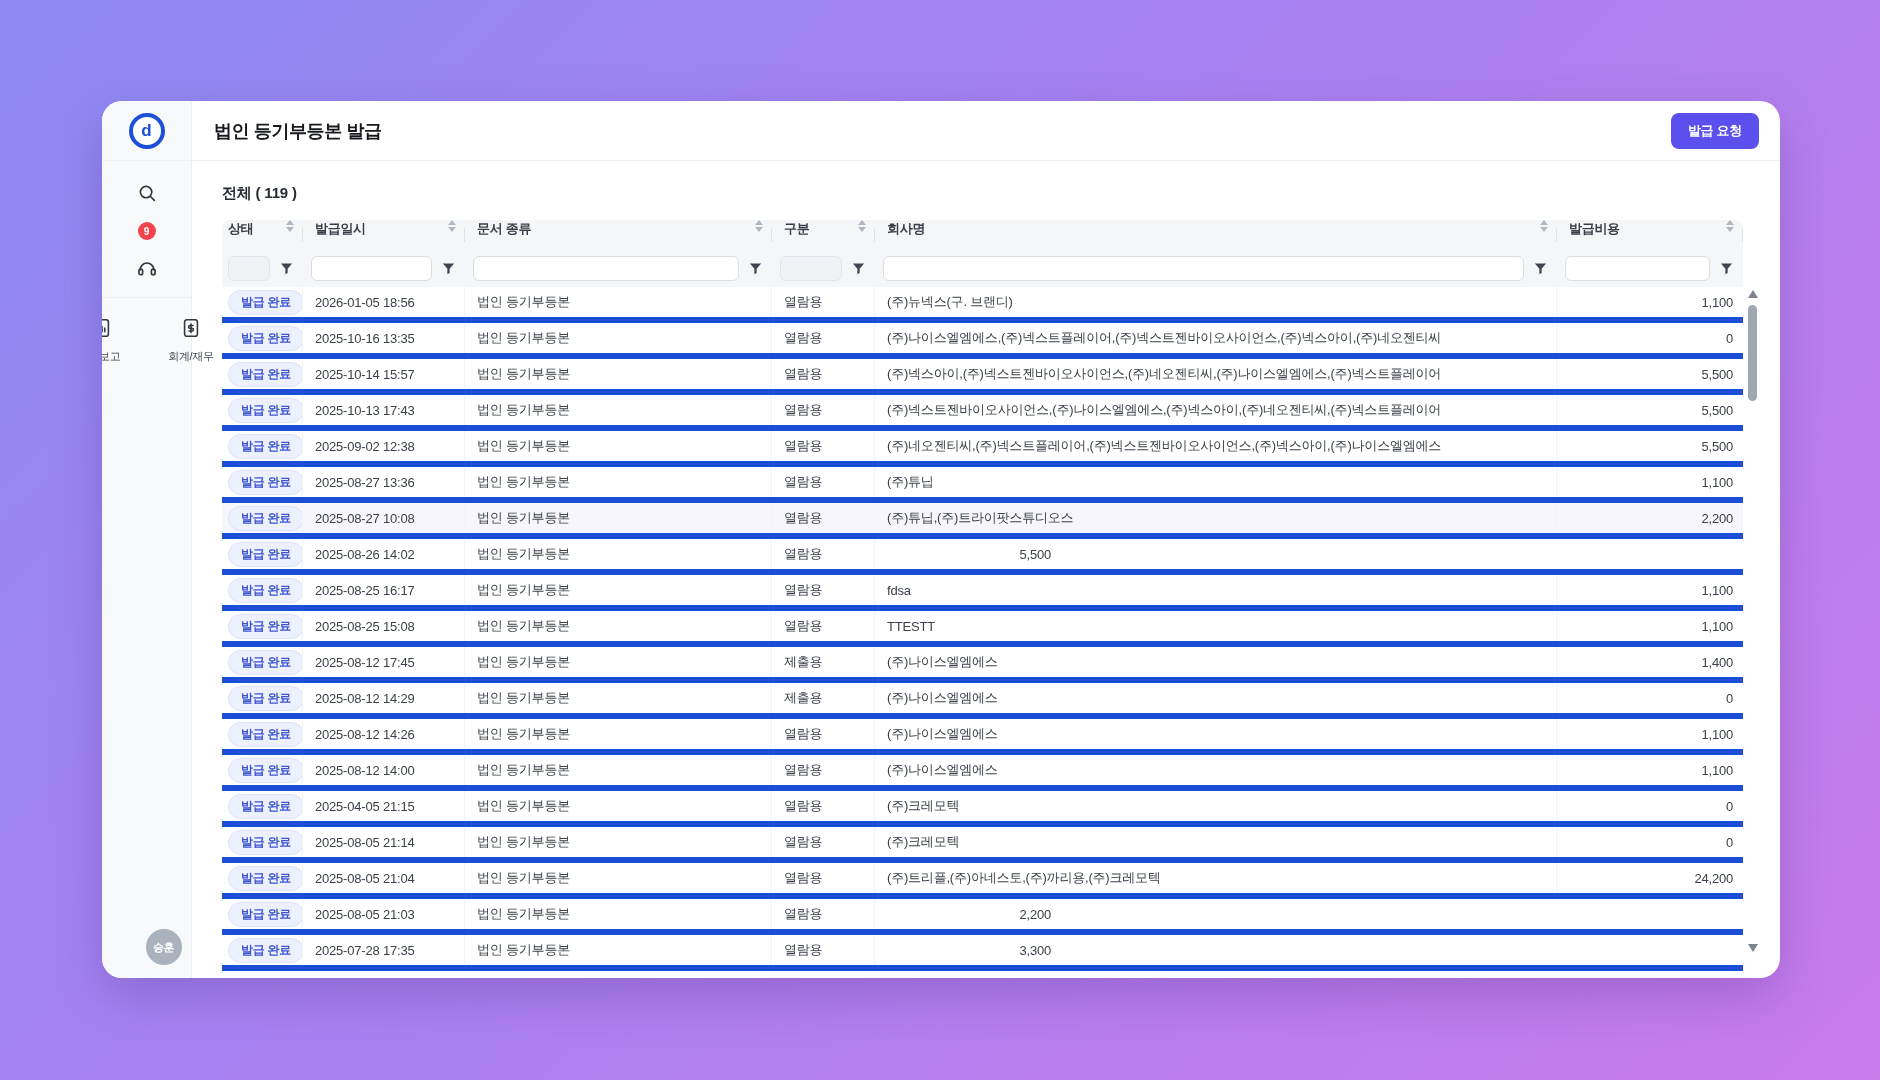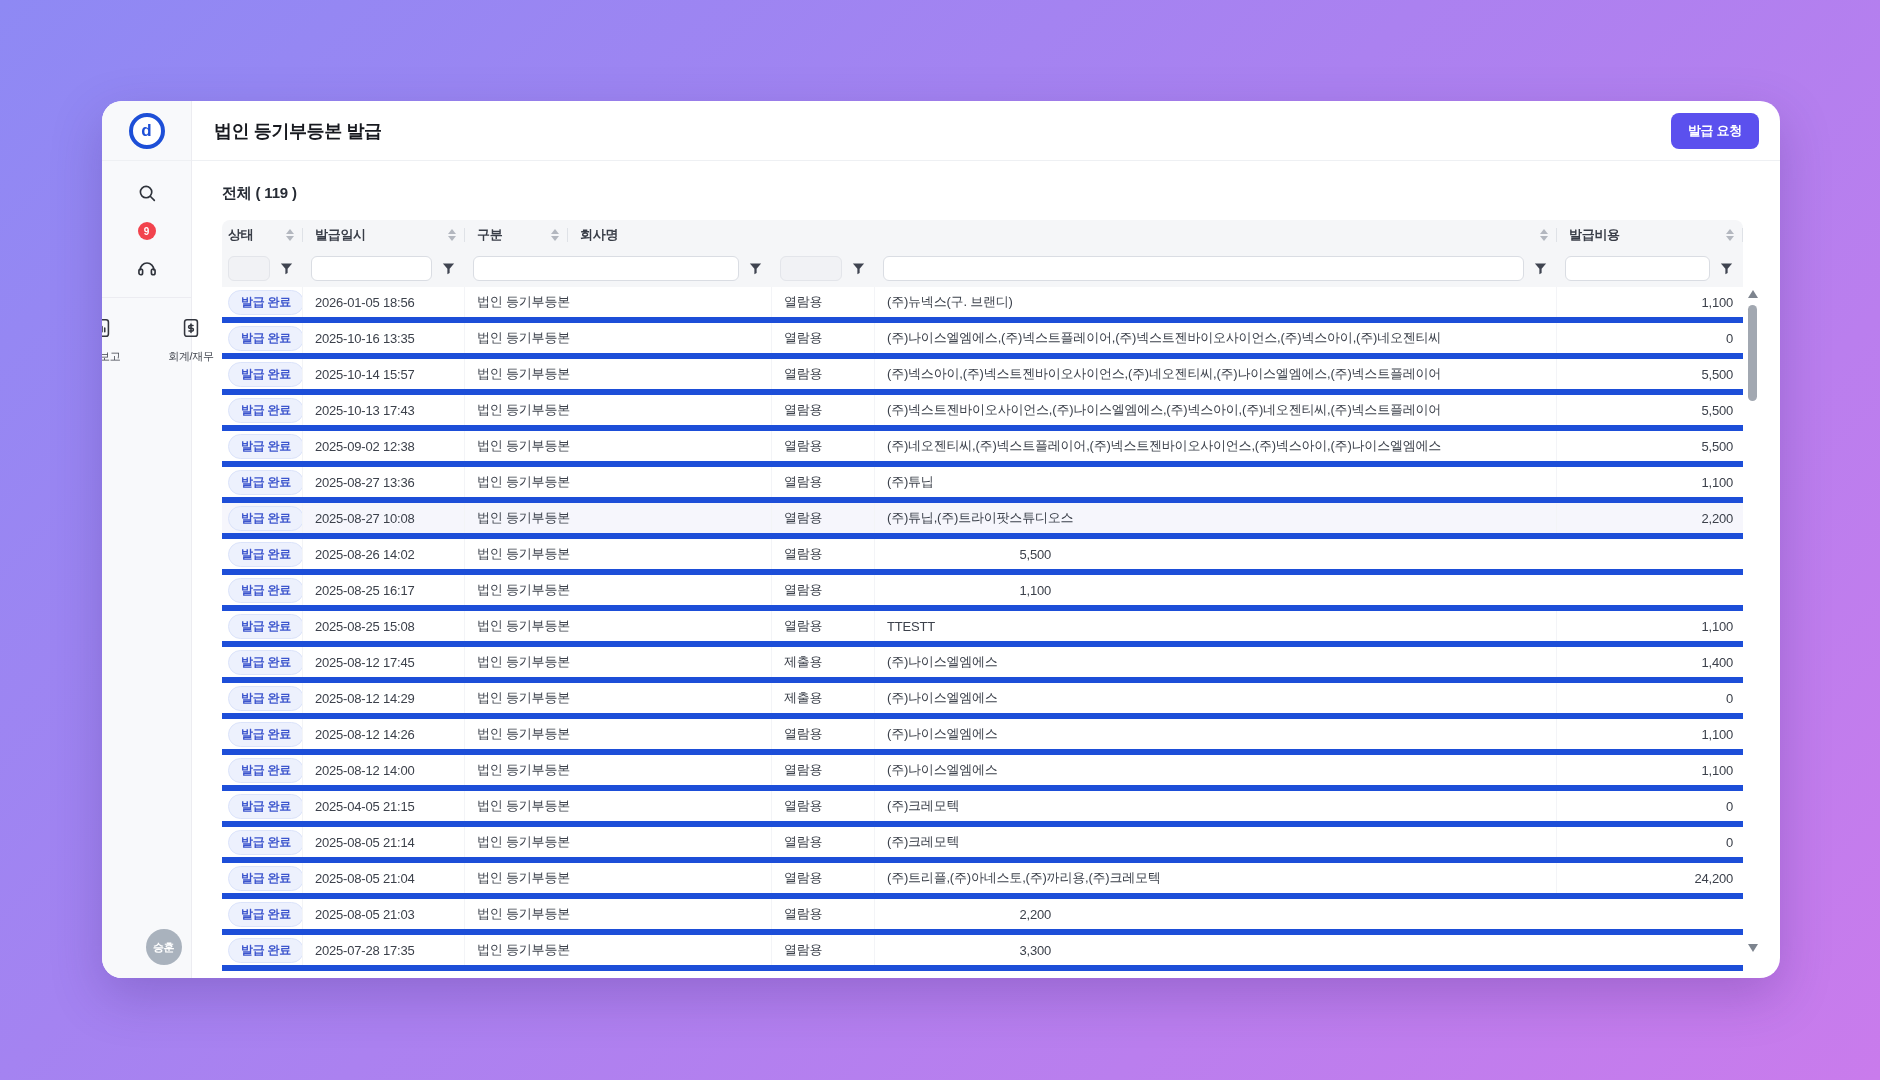--- a/index.html
+++ b/index.html
@@ -45,21 +45,21 @@
   .primary-btn { background:#5b50ee; color:#fff; font-size:13px; font-weight:700; border:none;
     border-radius:8px; padding:9px 17px; cursor:pointer; letter-spacing:-0.3px;
     font-family:inherit; }
 
   .content { padding:23px 33px 0 30px; }
   .total-count { font-size:15px; font-weight:600; color:#262b34; margin-bottom:17px; letter-spacing:-0.2px; }
 
   .table-wrap { position:relative; width:1521px; }
   .thead-panel { background:#f5f6f8; border-radius:8px 8px 0 0; }
   .hrow { display:flex; height:30px; align-items:center; }
-  .hcell { height:100%; display:flex; align-items:center; justify-content:space-between;
+  .hcell { height:100%; display:flex; align-items:flex-start; justify-content:space-between;
     padding:0 9px 0 12px; position:relative; }
   .hcell::after { content:''; position:absolute; right:0; top:8px; bottom:8px; width:1px; background:#dfe2e7; }
   .hcell .hlabel { font-size:13px; font-weight:700; color:#383d47; letter-spacing:-0.3px; }
   .sort { display:flex; flex-direction:column; gap:2px; cursor:pointer; }
   .sort i { display:block; width:0; height:0; border-left:4px solid transparent; border-right:4px solid transparent; }
   .sort .up { border-bottom:5px solid #b3b7bf; }
   .sort .dn { border-top:5px solid #b3b7bf; }
 
   .frow { display:flex; height:37px; align-items:center; }
   .fcell { height:100%; display:flex; align-items:center; padding:0 9px 0 8px; }
@@ -215,20 +215,27 @@
                   <i class="dn"></i>
                 </span>
               </div>
               <div class="hcell c1">
                 <span class="hlabel">발급일시</span>
                 <span class="sort">
                   <i class="up"></i>
                   <i class="dn"></i>
                 </span>
               </div>
+              <div class="hcell c2">
+                <span class="hlabel">문서 종류</span>
+                <span class="sort">
+                  <i class="up"></i>
+                  <i class="dn"></i>
+                </span>
+              </div>
               <div class="hcell c3">
                 <span class="hlabel">구분</span>
                 <span class="sort">
                   <i class="up"></i>
                   <i class="dn"></i>
                 </span>
               </div>
               <div class="hcell c4">
                 <span class="hlabel">회사명</span>
                 <span class="sort">
@@ -375,20 +382,21 @@
               <div class="tcell c3">열람용</div>
               <div class="tcell c5">5,500</div>
             </div>
             <div class="trow">
               <div class="tcell c0">
                 <span class="badge">발급 완료</span>
               </div>
               <div class="tcell c1">2025-08-25 16:17</div>
               <div class="tcell c2">법인 등기부등본</div>
               <div class="tcell c3">열람용</div>
+              <div class="tcell c4">fdsa</div>
               <div class="tcell c5">1,100</div>
             </div>
             <div class="trow">
               <div class="tcell c0">
                 <span class="badge">발급 완료</span>
               </div>
               <div class="tcell c1">2025-08-25 15:08</div>
               <div class="tcell c2">법인 등기부등본</div>
               <div class="tcell c3">열람용</div>
               <div class="tcell c4">TTESTT</div>

